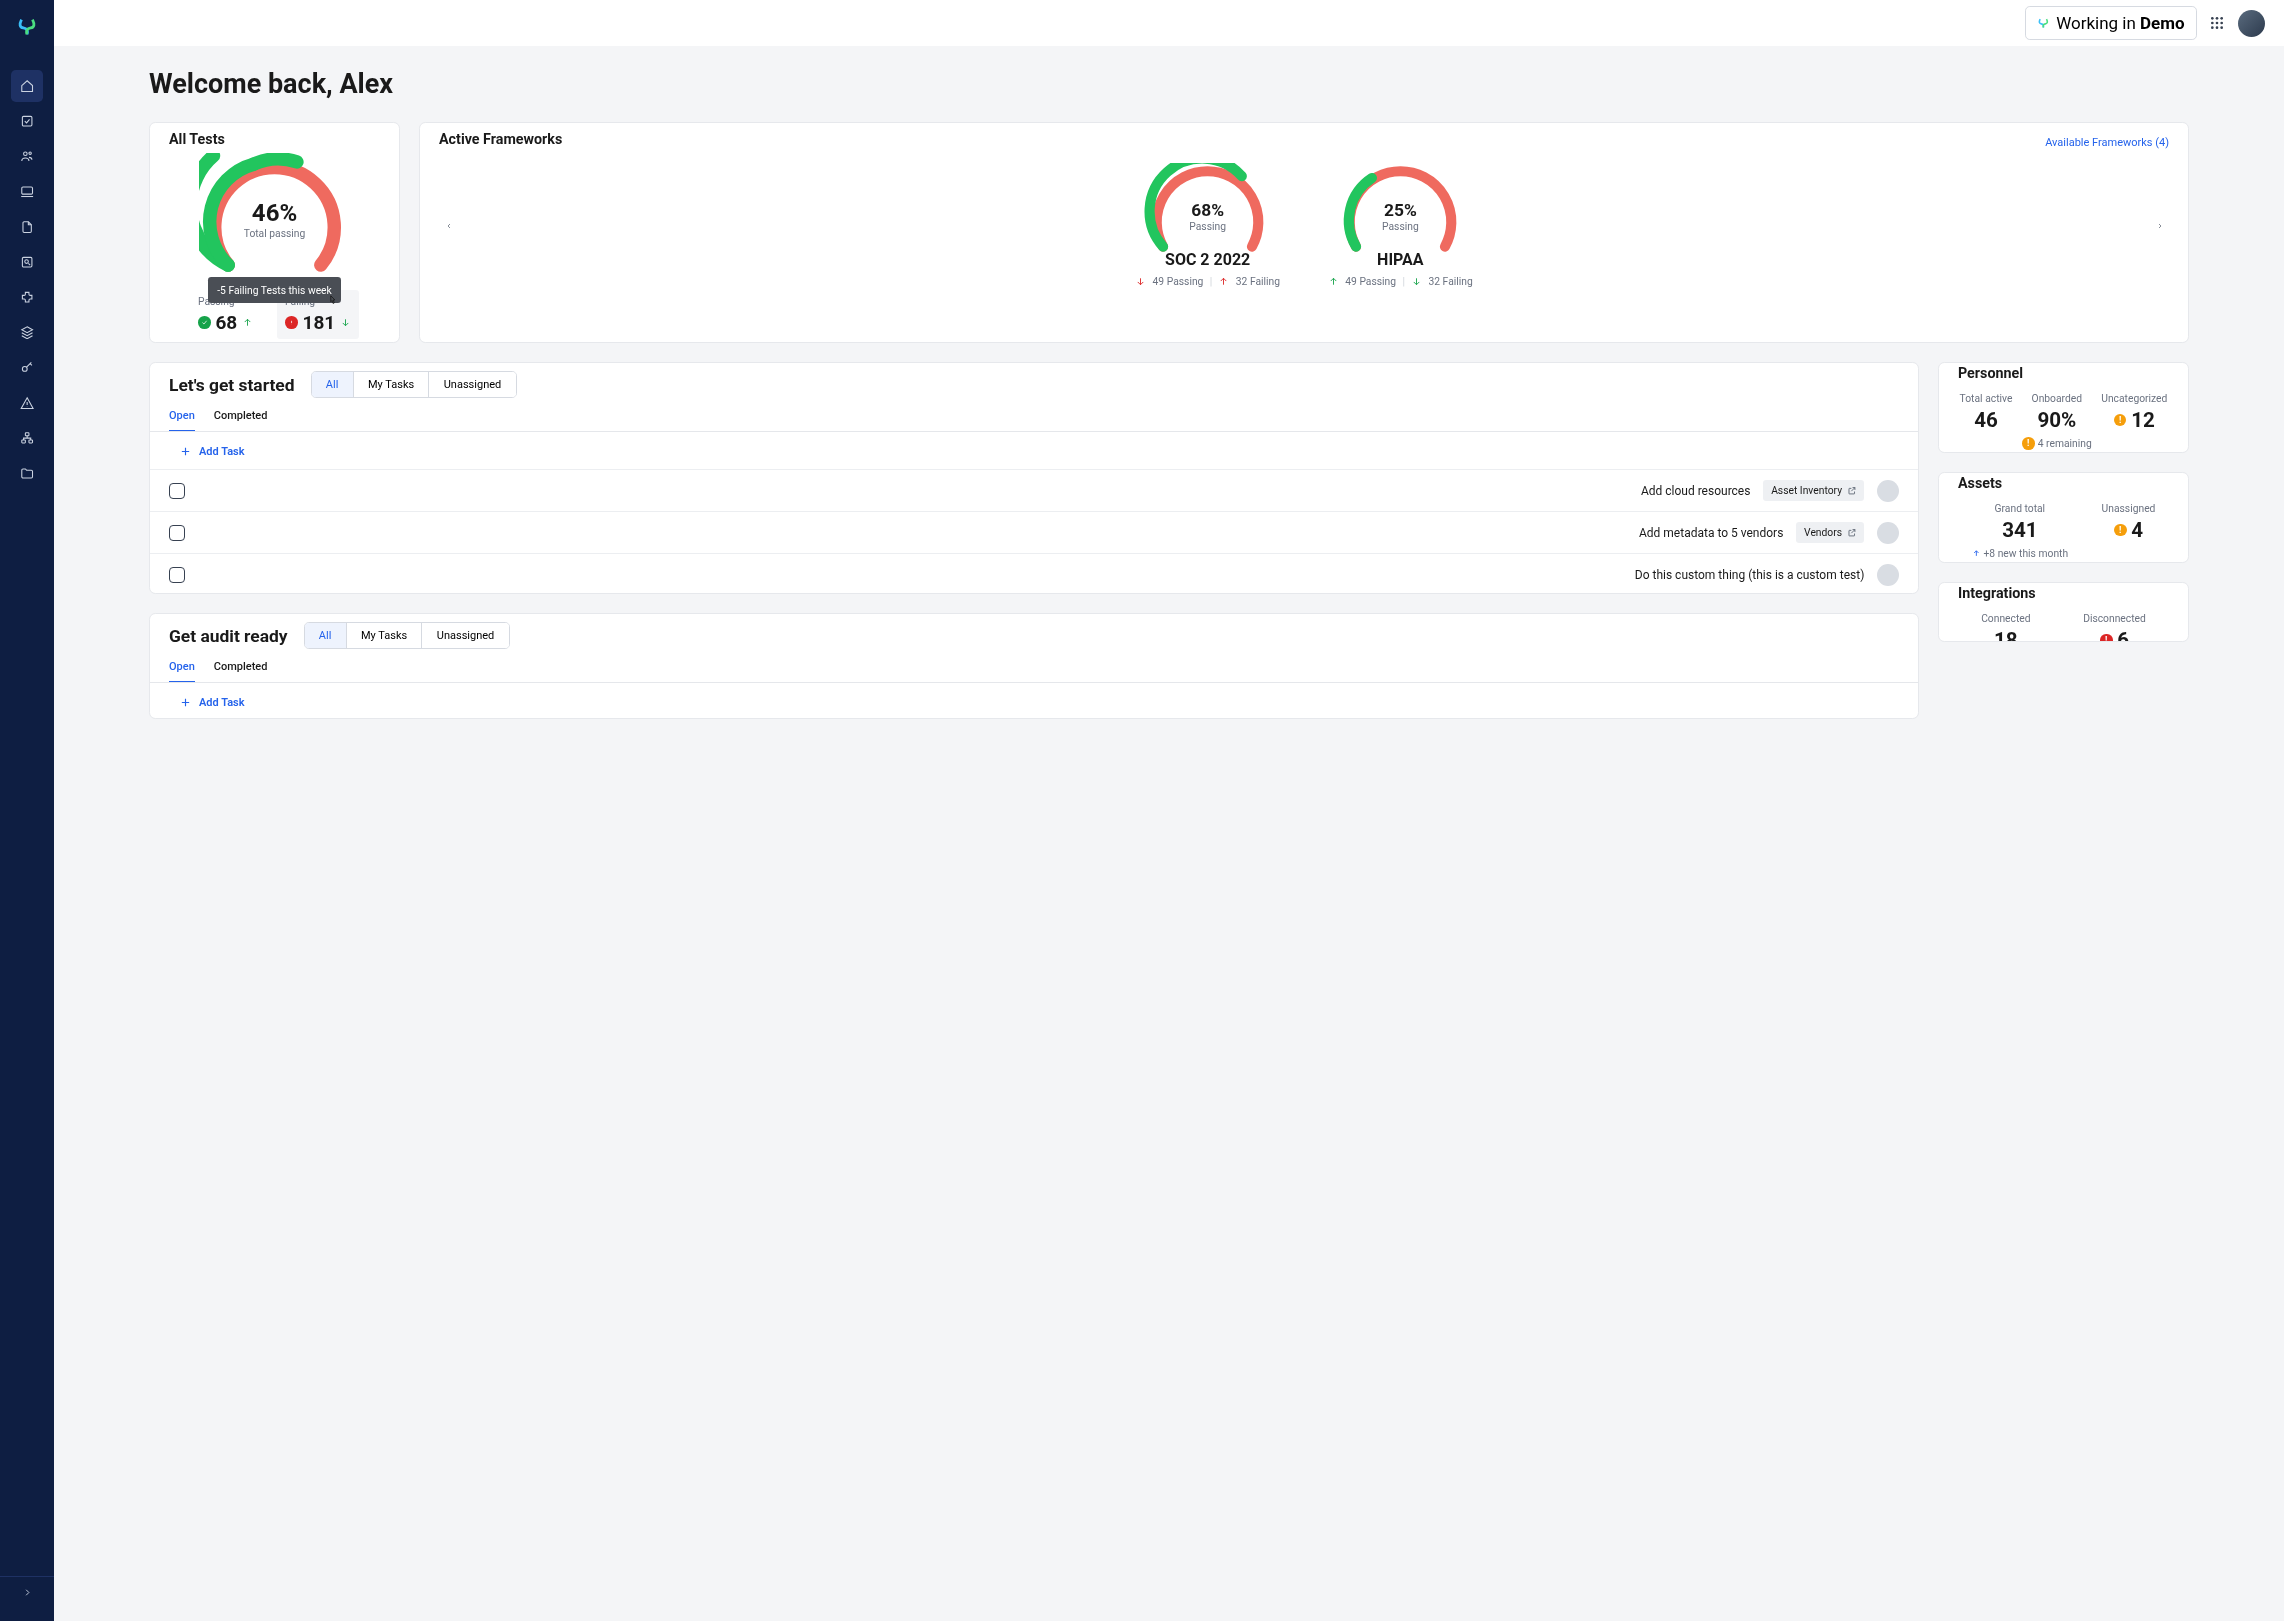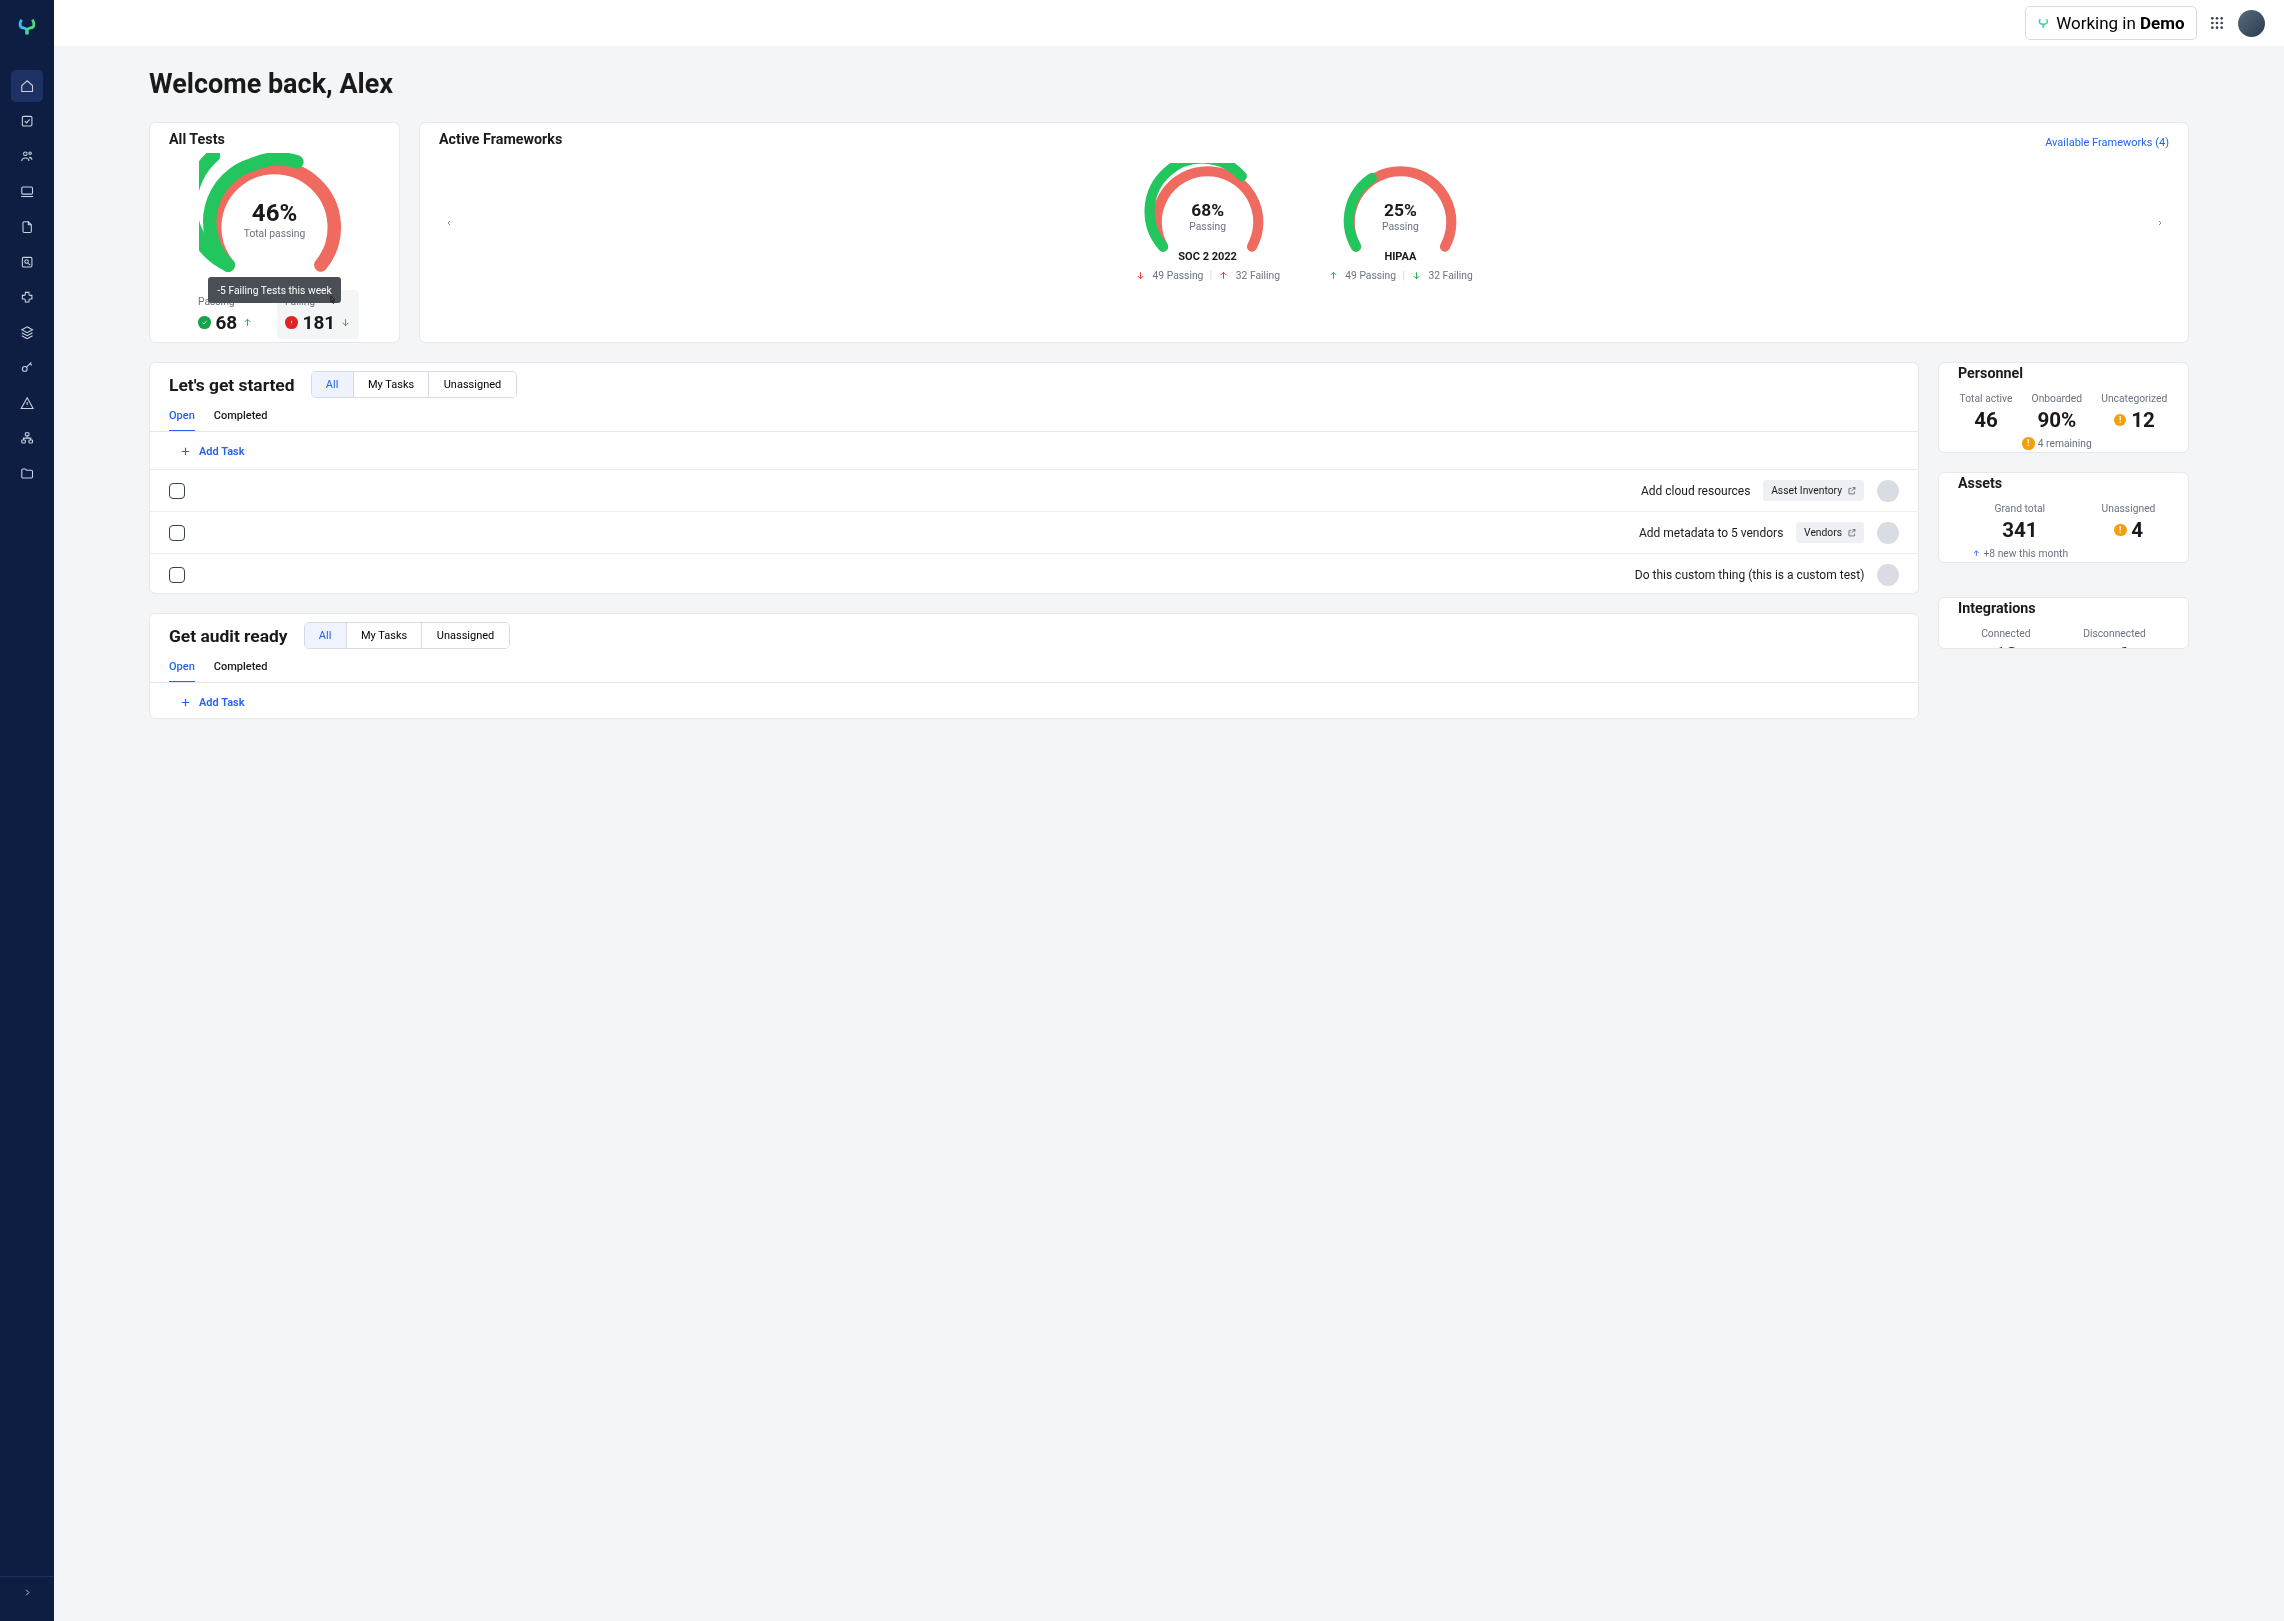--- a/index.html
+++ b/index.html
@@ -46,21 +46,21 @@
 .trend.down-red{stroke:#dc2626;}
 .trend.up-red{stroke:#dc2626;}
 .frameworks-card{flex:1;}
 .fw-header{display:flex;justify-content:space-between;align-items:center;margin-bottom:9.5px;}
 .fw-link{color:#2563eb;font-size:11px;cursor:pointer;}
 .fw-row{display:flex;align-items:center;gap:4px;}
 .chev{width:19px;height:19px;display:flex;align-items:center;justify-content:center;cursor:pointer;}
 .chev svg{width:8px;height:8px;stroke:#4b5563;fill:none;stroke-width:2;}
 .fw-items{flex:1;display:flex;justify-content:center;gap:48px;}
 .fw-item{text-align:center;}
-.fw-name{font-size:11px;font-weight:700;margin-top:4.8px;}
+.fw-name{font-size:16px;font-weight:700;margin-top:4.8px;}
 .fw-stats{display:flex;gap:6.3px;justify-content:center;align-items:center;margin-top:6.3px;font-size:10.3px;color:#6b7280;}
 .fw-sep{color:#d1d5db;}
 .lower{display:flex;gap:19px;}
 .tasks-col{flex:1;display:flex;flex-direction:column;gap:19px;}
 .side-col{width:251px;display:flex;flex-direction:column;gap:19px;}
 .task-card .task-header{display:flex;align-items:center;gap:16px;margin-bottom:11px;}
 .task-title{font-size:17.4px;font-weight:700;}
 .seg{display:flex;border:0.8px solid #d6dae1;border-radius:4.8px;overflow:hidden;}
 .seg button{border:none;background:#fff;padding:6.3px 14.3px;font-size:11px;cursor:pointer;border-right:0.8px solid #d6dae1;}
 .seg button:last-child{border-right:none;}
@@ -441,21 +441,21 @@
               <div class="side-stat">
                   <div class="side-label">Unassigned</div>
                   <div class="side-val">
                     <span class="warn-dot"></span>
                     <span>4</span>
                   </div>
                 </div>
             </div>
           </div>
 
-          <div class="side-card" style="height:52px;overflow:hidden;margin-top:15px;">
+          <div class="side-card" style="height:60px;overflow:hidden;">
             <div class="side-title">Integrations</div>
             <div class="side-stats">
               <div class="side-stat">
                   <div class="side-label">Connected</div>
                   <div class="side-val">18</div>
                 </div>
               <div class="side-stat">
                   <div class="side-label">Disconnected</div>
                   <div class="side-val">
                     <span class="err-dot"></span>

